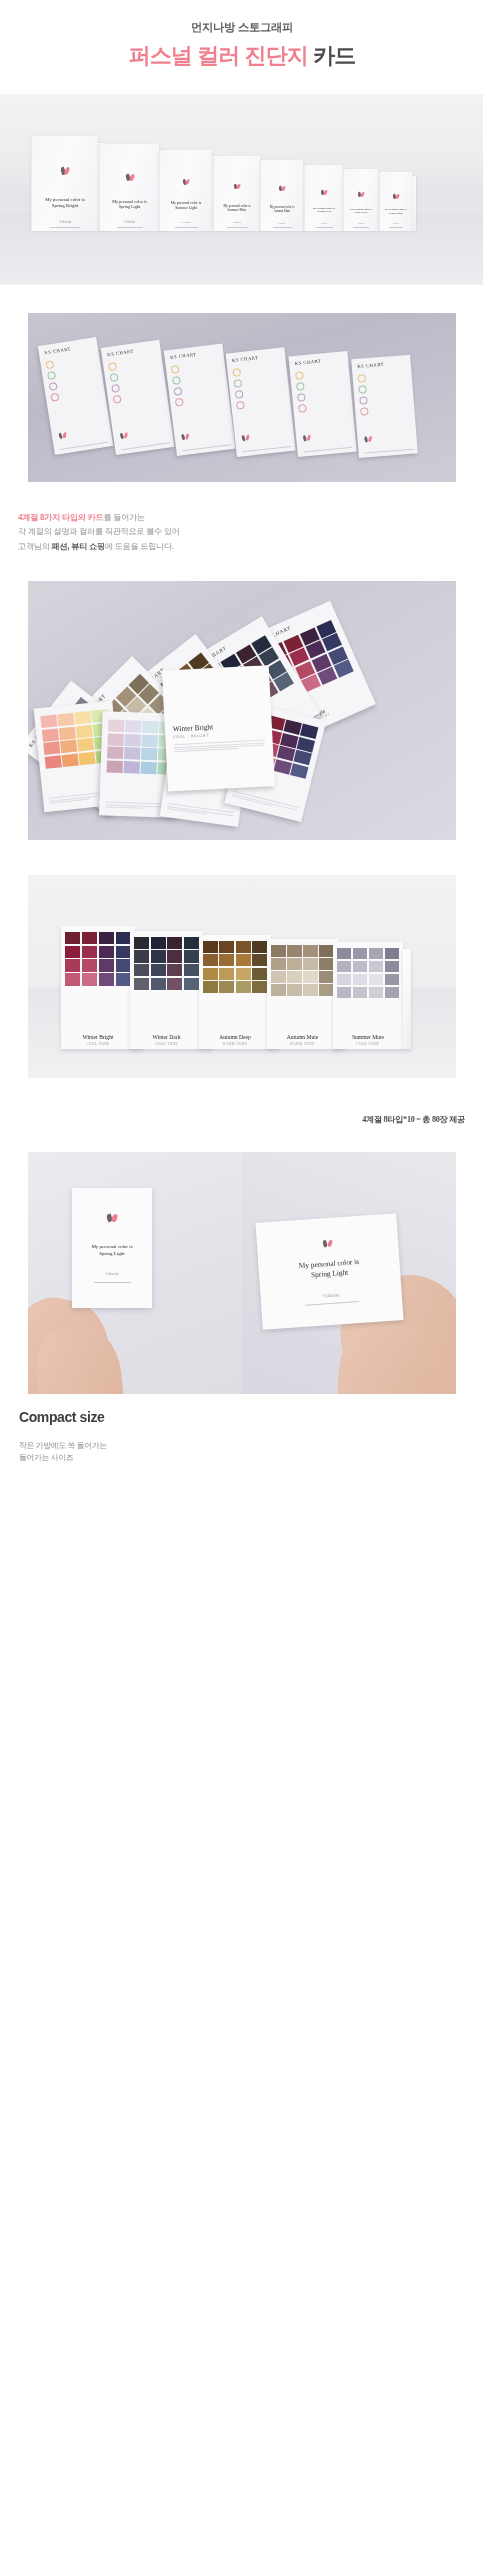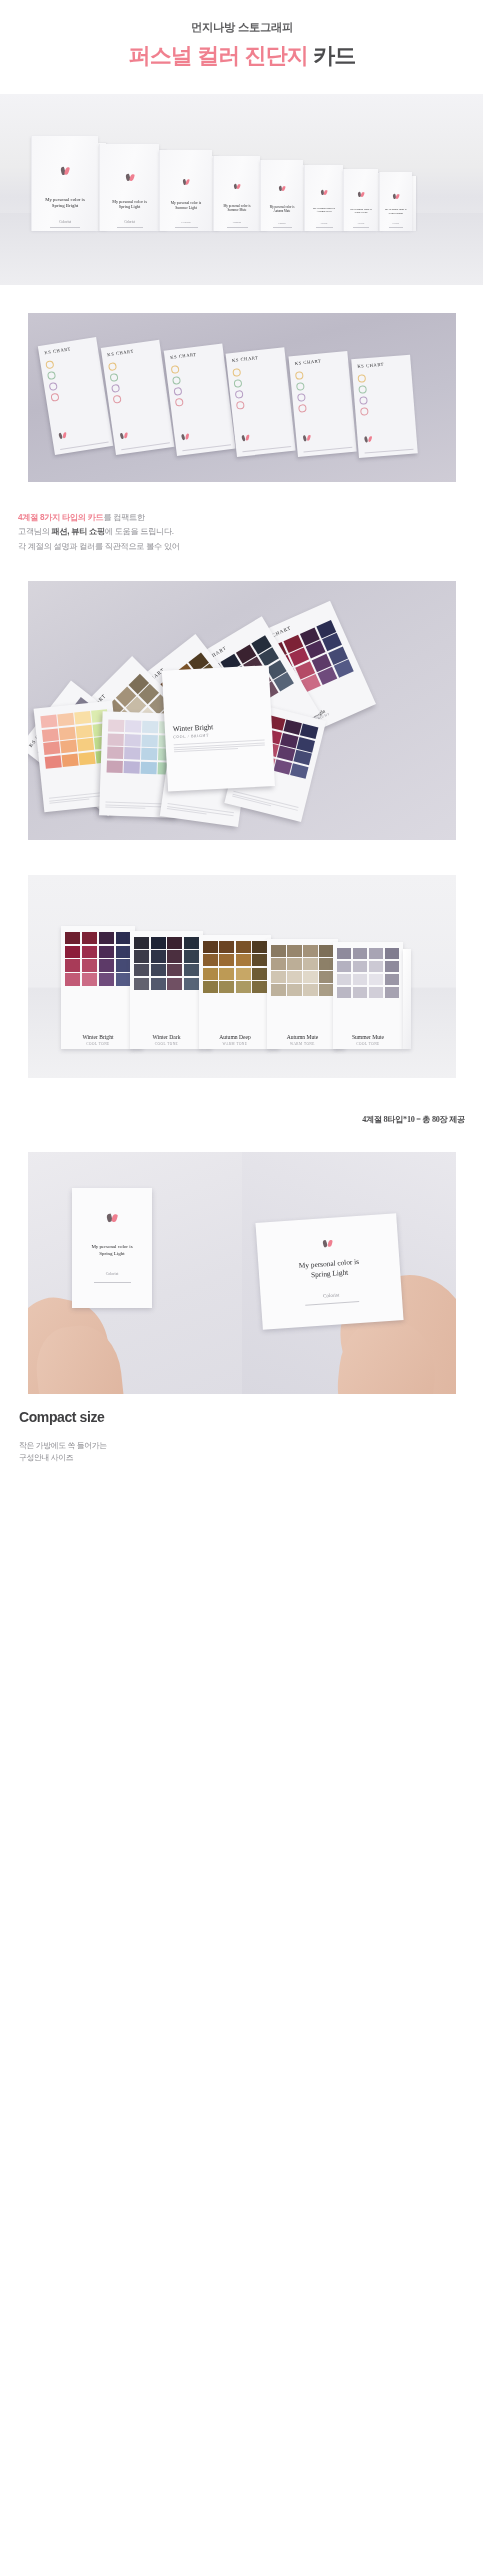--- a/index.html
+++ b/index.html
@@ -364,26 +364,26 @@
           <span class="f3"></span>
           <span class="f4"></span>
         </div>
         <div class="ks-bfly"><span class="bfly" style="width:7.3px;height:6.7px;"><i class="lw" style="width:3.4px;height:6.4px;left:0;top:0.2px;"></i><i class="rw" style="width:3.4px;height:6.4px;right:0;top:0.2px;"></i></span></div>
         <div class="ks-foot"></div>
       </div>
     </div>
 
   <div class="desc">
     <div>
-      <span class="hl">4계절 8가지 타입의 카드</span><span>를 컴팩트한</span>
+      <span class="hl">4계절 8가지 타입의 카드</span><span>를 들어가는</span>
     </div>
+    <div>각 계절의 설명과 컬러를 직관적으로 볼수 있어</div>
     <div>
       <span>고객님의 </span><span class="hl2">패션, 뷰티 쇼핑</span><span>에 도움을 드립니다.</span>
     </div>
-    <div>각 계절의 설명과 컬러를 직관적으로 볼수 있어</div>
   </div>
 
   <div class="photo photo3" id="fanPhoto">
       <div class="fan" style="left:264px;top:10px;width:84px;height:113px;transform:rotate(-24deg);">
         <div class="fan-ttl">KS CHART</div>
         <div class="swatch-grid" style="left:6.8px;right:6.8px;top:18px;">
           <b style="background:#6d1f2f;"></b>
           <b style="background:#7d2236;"></b>
           <b style="background:#3d2342;"></b>
           <b style="background:#2b2d52;"></b>
@@ -765,18 +765,18 @@
           <div class="hca" style="font-size:5px;margin-top:13.5px;">Colorist</div>
           <div class="hcl" style="width:54px;"></div>
         </div>
       </div>
     </div>
 
   <div class="compact">
     <div class="compact-ttl">Compact size</div>
     <div class="compact-sub">
       <span>작은 가방에도 쏙 들어가는</span><br>
-      <span>구성안내 사이즈</span>
+      <span>들어가는 사이즈</span>
     </div>
   </div>
 
 </div>
 
 
 </body></html>

